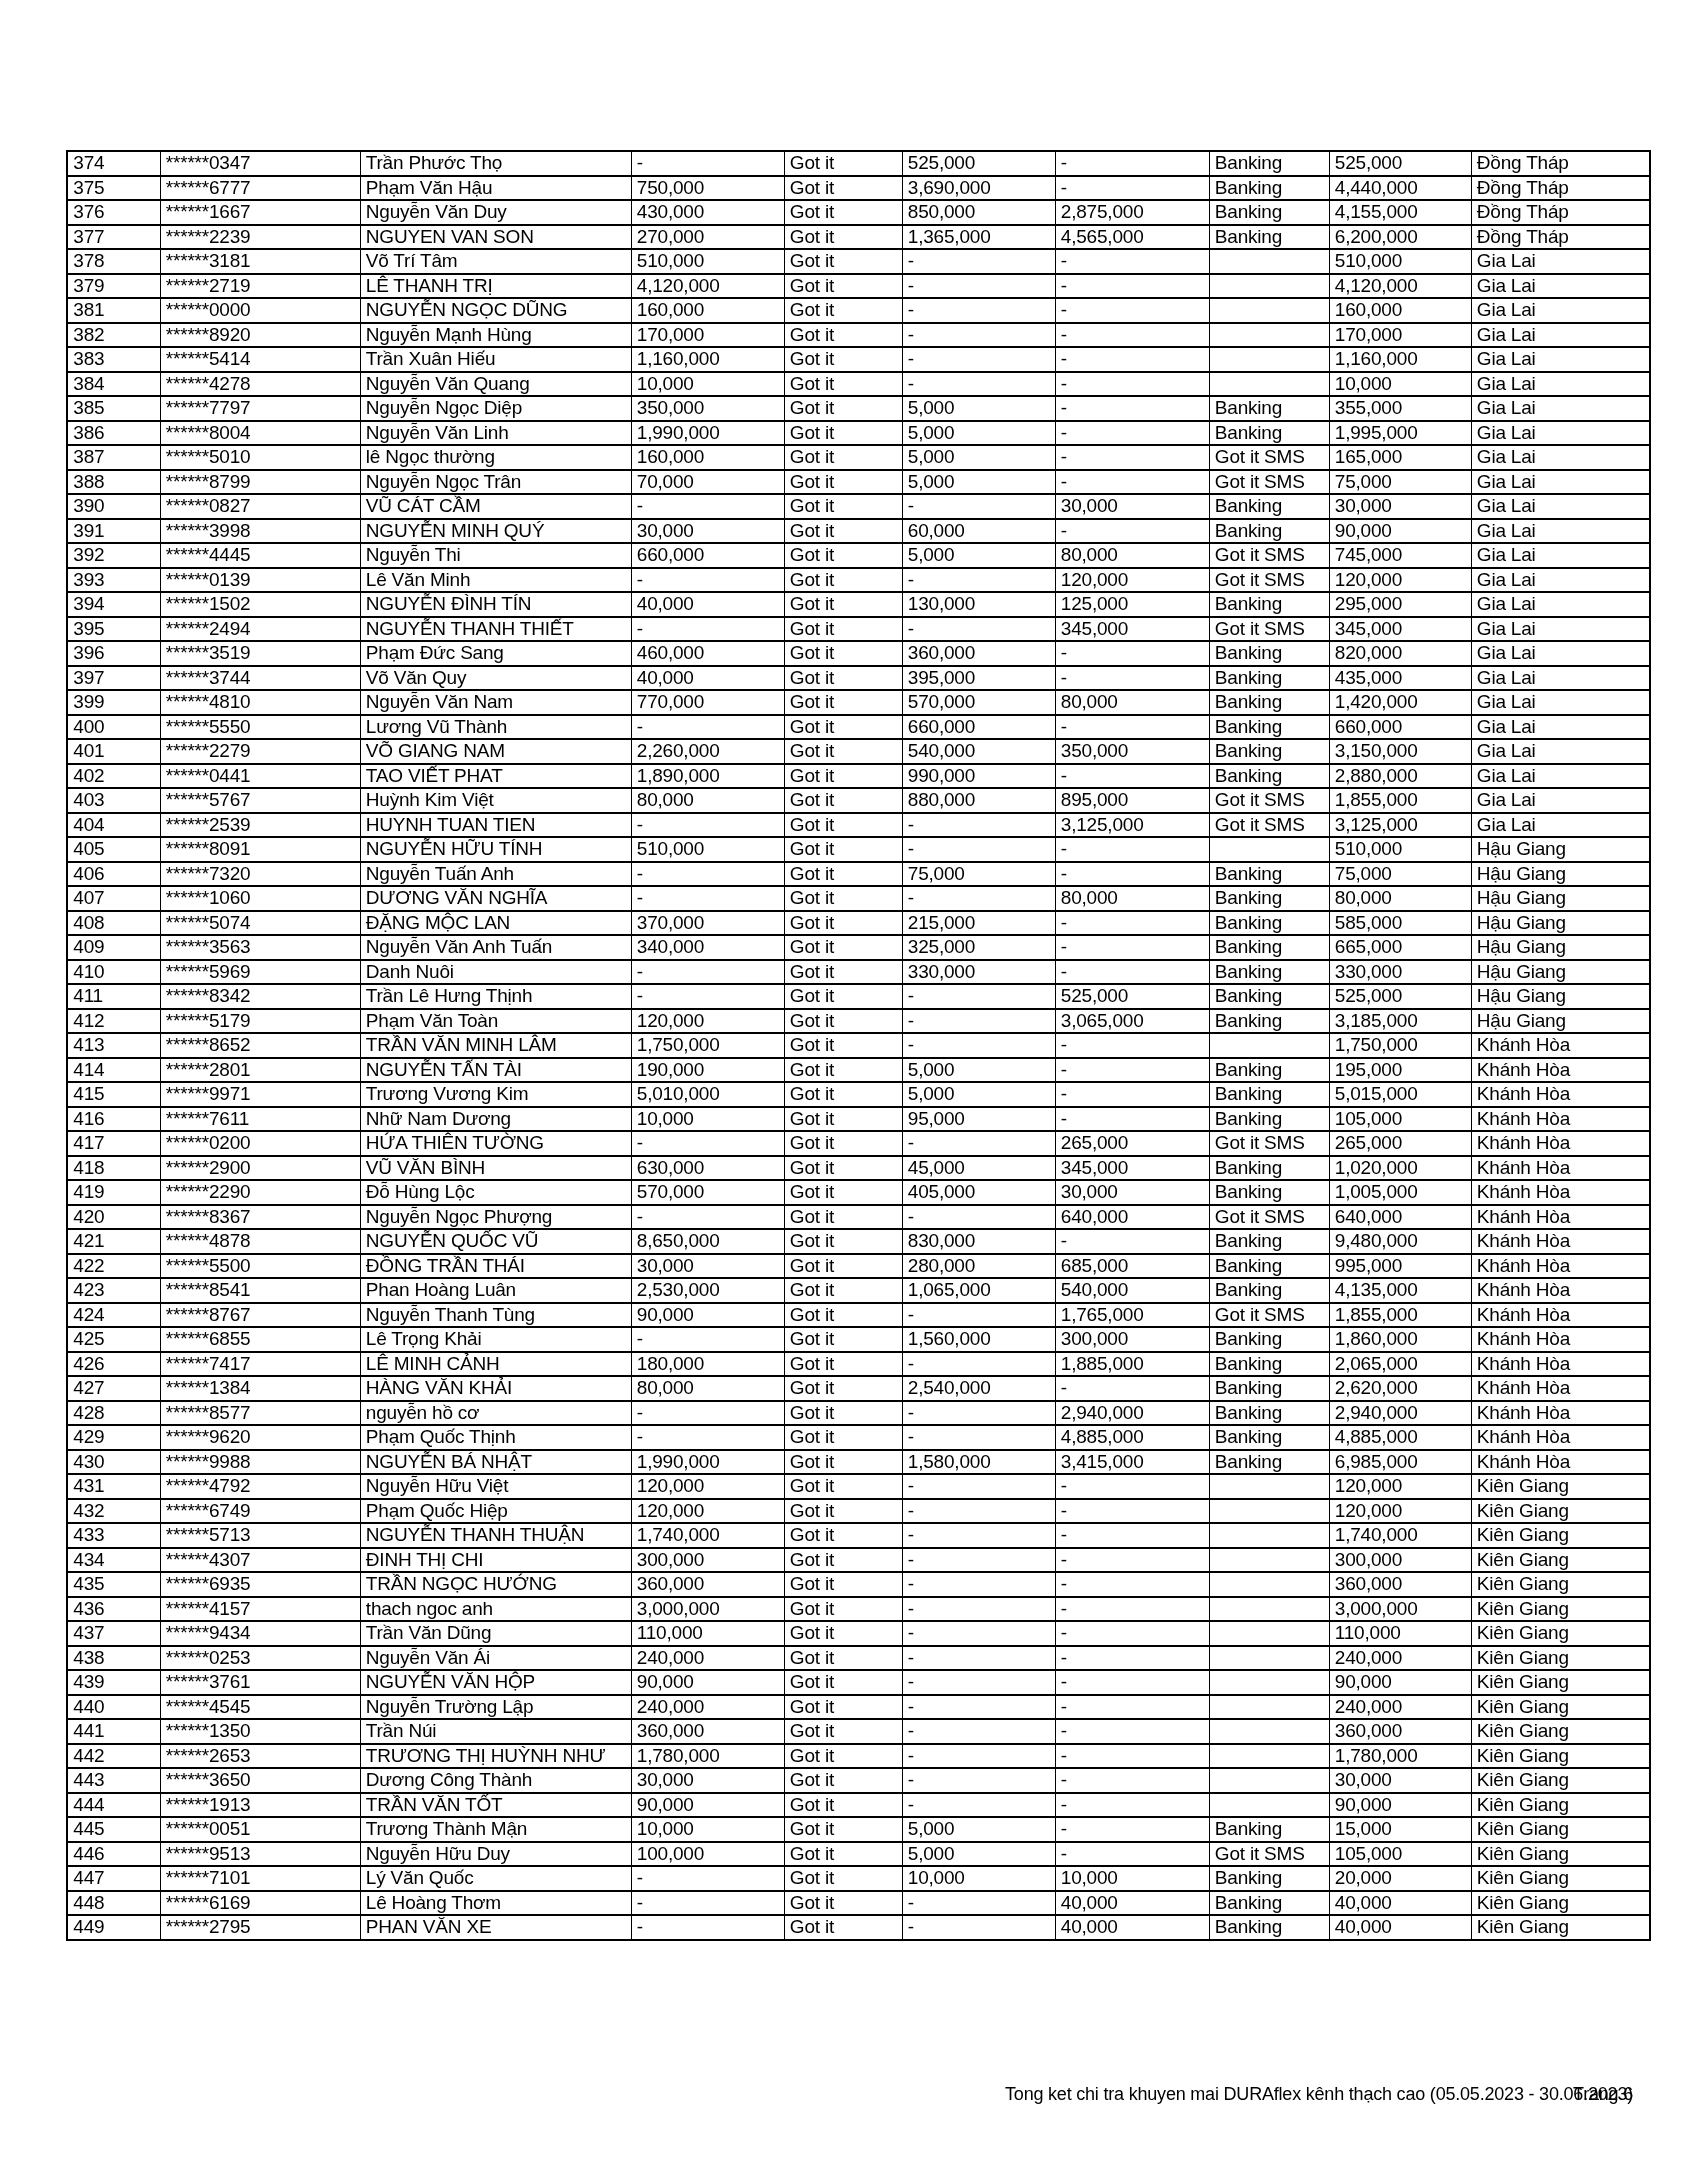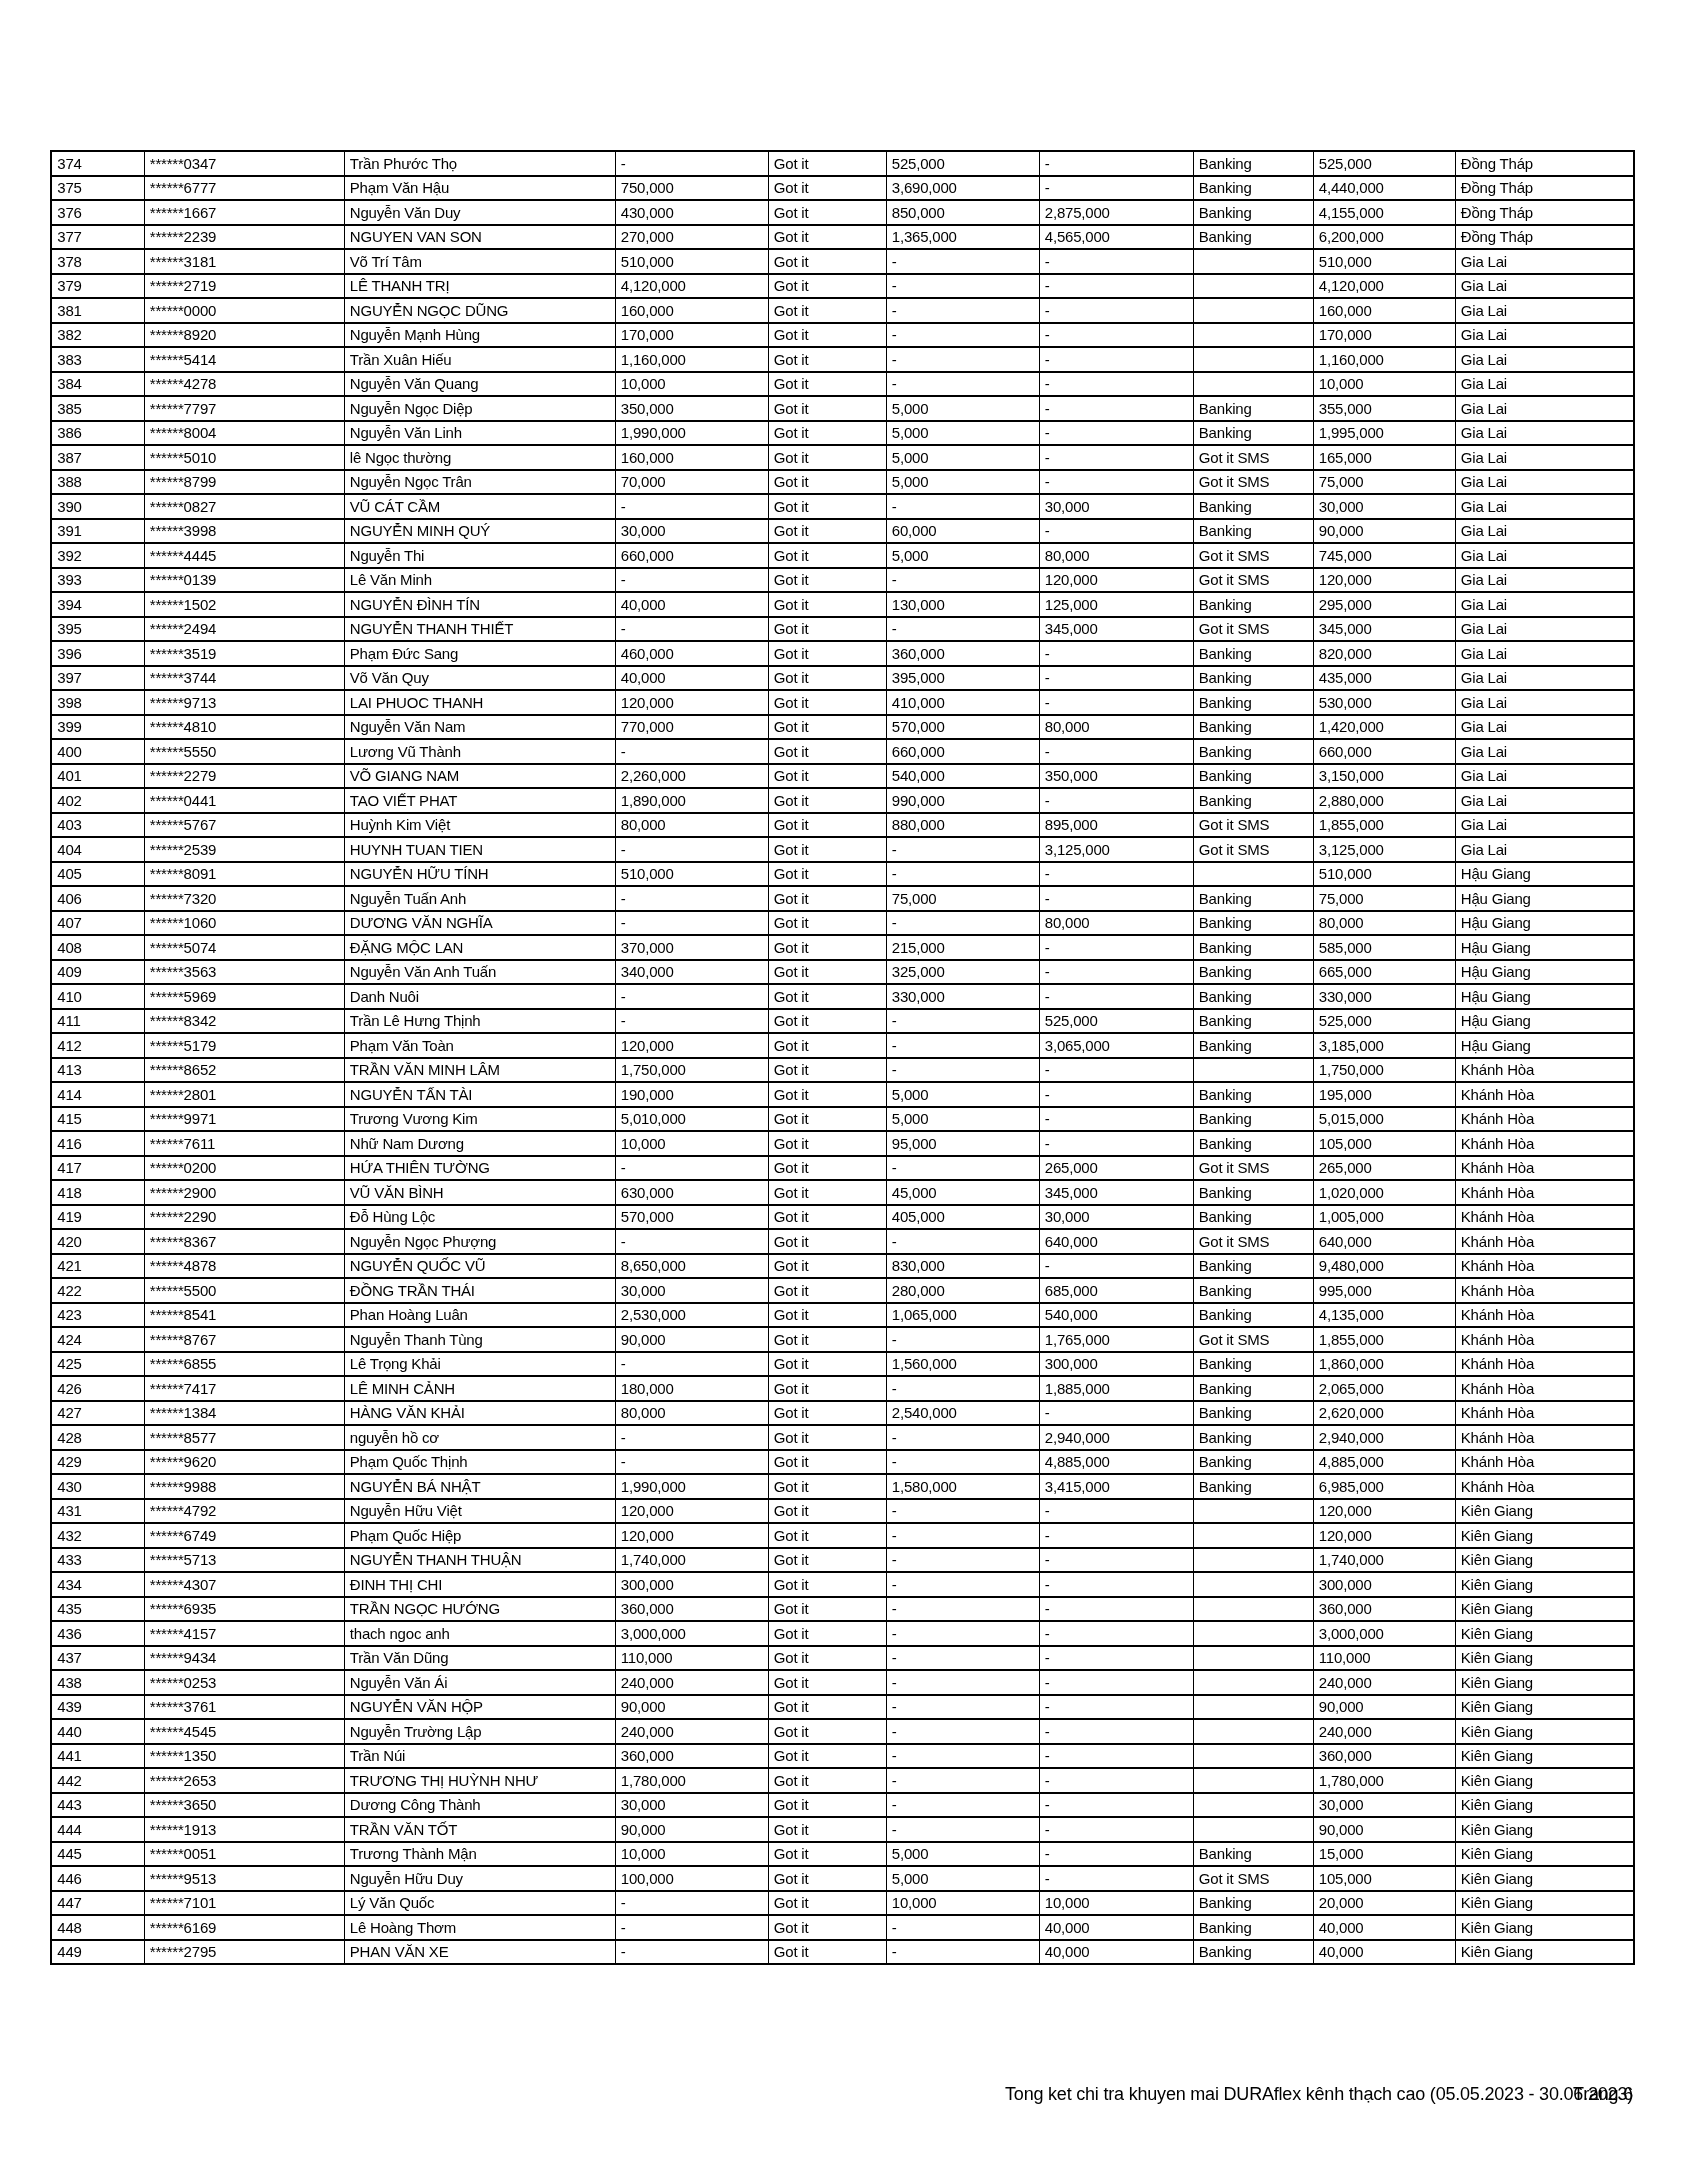--- a/index.html
+++ b/index.html
@@ -2,23 +2,23 @@
 <html style="font-size:10.6px"><head>
 <meta charset="utf-8">
 <style>
   html,body{margin:0;padding:0;}
   body{
     width:1687px;height:2183px;position:relative;background:#ffffff;
     font-family:"Liberation Sans","DejaVu Sans",sans-serif;color:#000;
   }
   .page{position:absolute;inset:0;background:#fff;}
   table.payout{
-    position:absolute;left:50px;top:150px;
+    position:absolute;left:66px;top:150px;
     border-collapse:collapse;table-layout:fixed;width:1583px;
-    font-size:15px;letter-spacing:-0.2px;
+    font-size:19px;letter-spacing:-0.2px;
   }
   table.payout td{
     border-left:1.3px solid #000;border-right:1.3px solid #000;
     border-top:2px solid #000;border-bottom:2px solid #000;
     height:22.5px;padding:0 5.3px;overflow:hidden;white-space:nowrap;
     vertical-align:middle;text-align:left;
   }
   table.payout{border:2px solid #000;}
   td.c0,td.c1,td.c4,td.c9{text-align:center;}
   td.c3,td.c5,td.c6,td.c8{text-align:right;padding-right:9.3px;}
@@ -312,32 +312,20 @@
           <td class="c2">Võ Văn Quy</td>
           <td class="c3 num">40,000</td>
           <td class="c4">Got it</td>
           <td class="c5 num">395,000</td>
           <td class="c6 dash">-</td>
           <td class="c7">Banking</td>
           <td class="c8 num">435,000</td>
           <td class="c9">Gia Lai</td>
         </tr>
         <tr>
-          <td class="c0">398</td>
-          <td class="c1">******9713</td>
-          <td class="c2">LAI PHUOC THANH</td>
-          <td class="c3 num">120,000</td>
-          <td class="c4">Got it</td>
-          <td class="c5 num">410,000</td>
-          <td class="c6 dash">-</td>
-          <td class="c7">Banking</td>
-          <td class="c8 num">530,000</td>
-          <td class="c9">Gia Lai</td>
-        </tr>
-        <tr>
           <td class="c0">399</td>
           <td class="c1">******4810</td>
           <td class="c2">Nguyễn Văn Nam</td>
           <td class="c3 num">770,000</td>
           <td class="c4">Got it</td>
           <td class="c5 num">570,000</td>
           <td class="c6 num">80,000</td>
           <td class="c7">Banking</td>
           <td class="c8 num">1,420,000</td>
           <td class="c9">Gia Lai</td>

